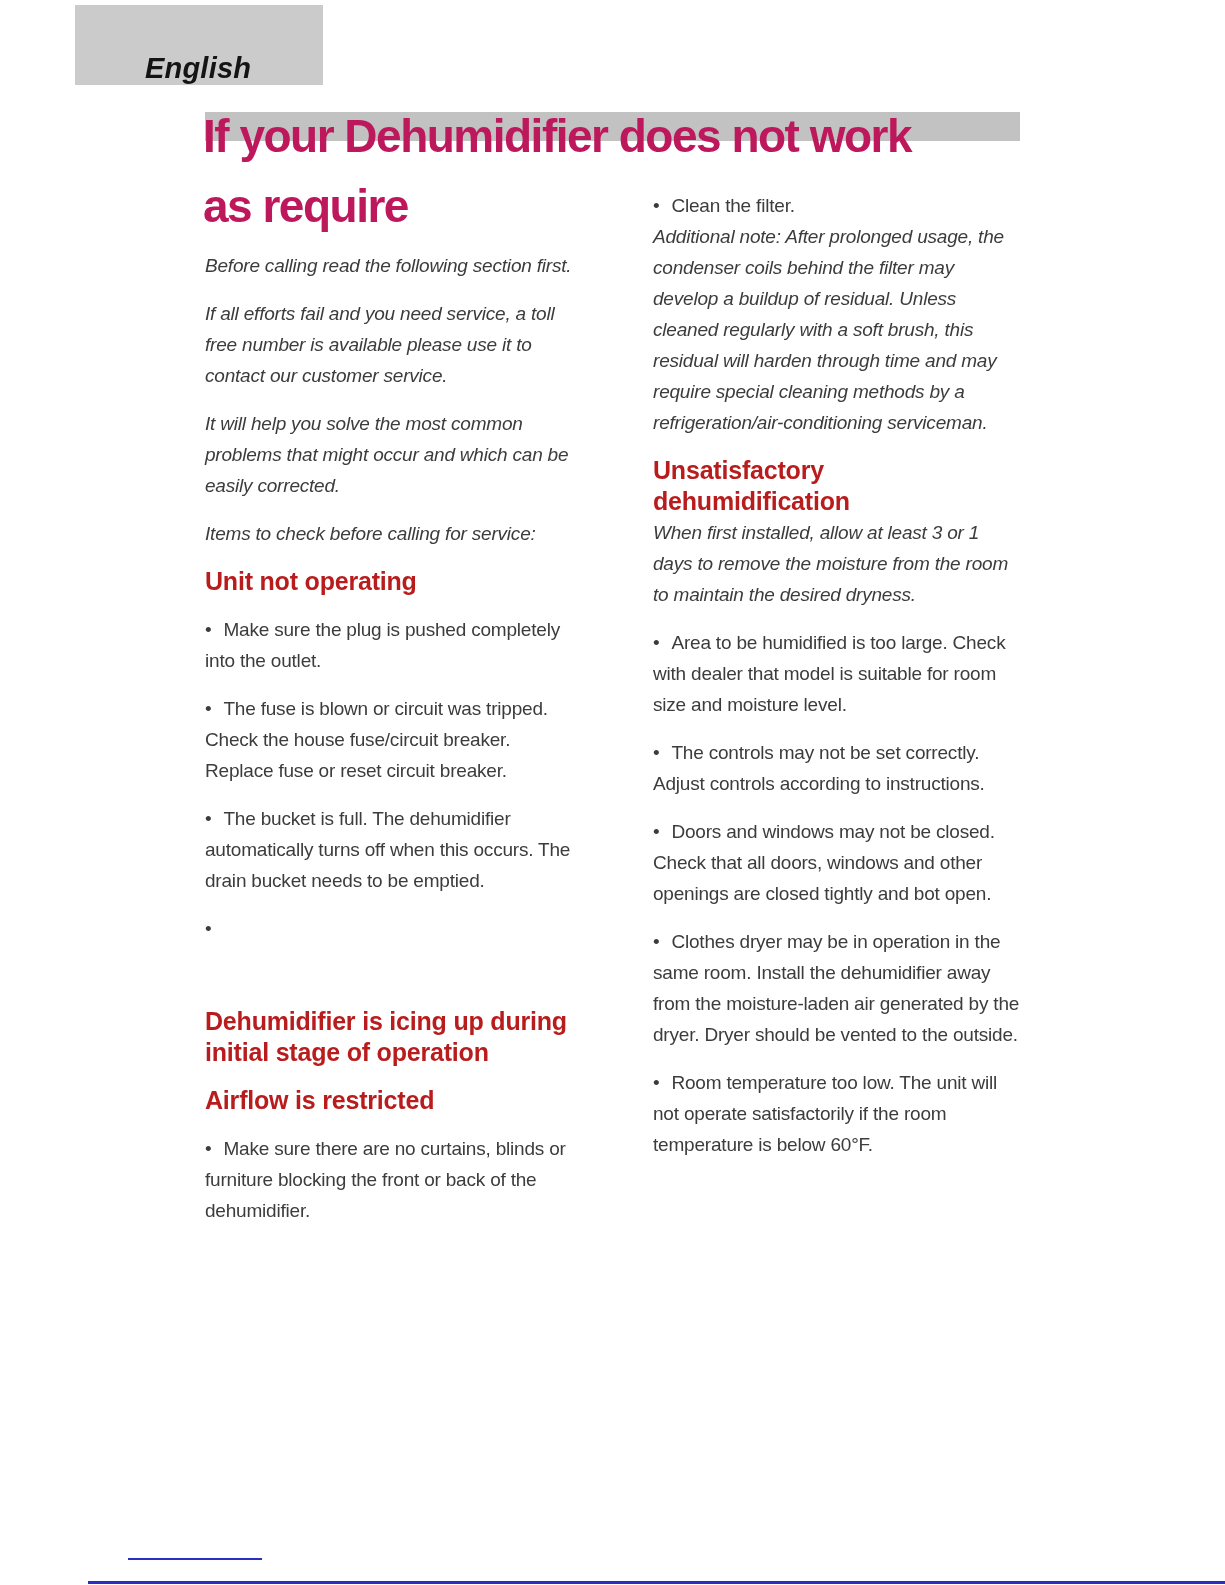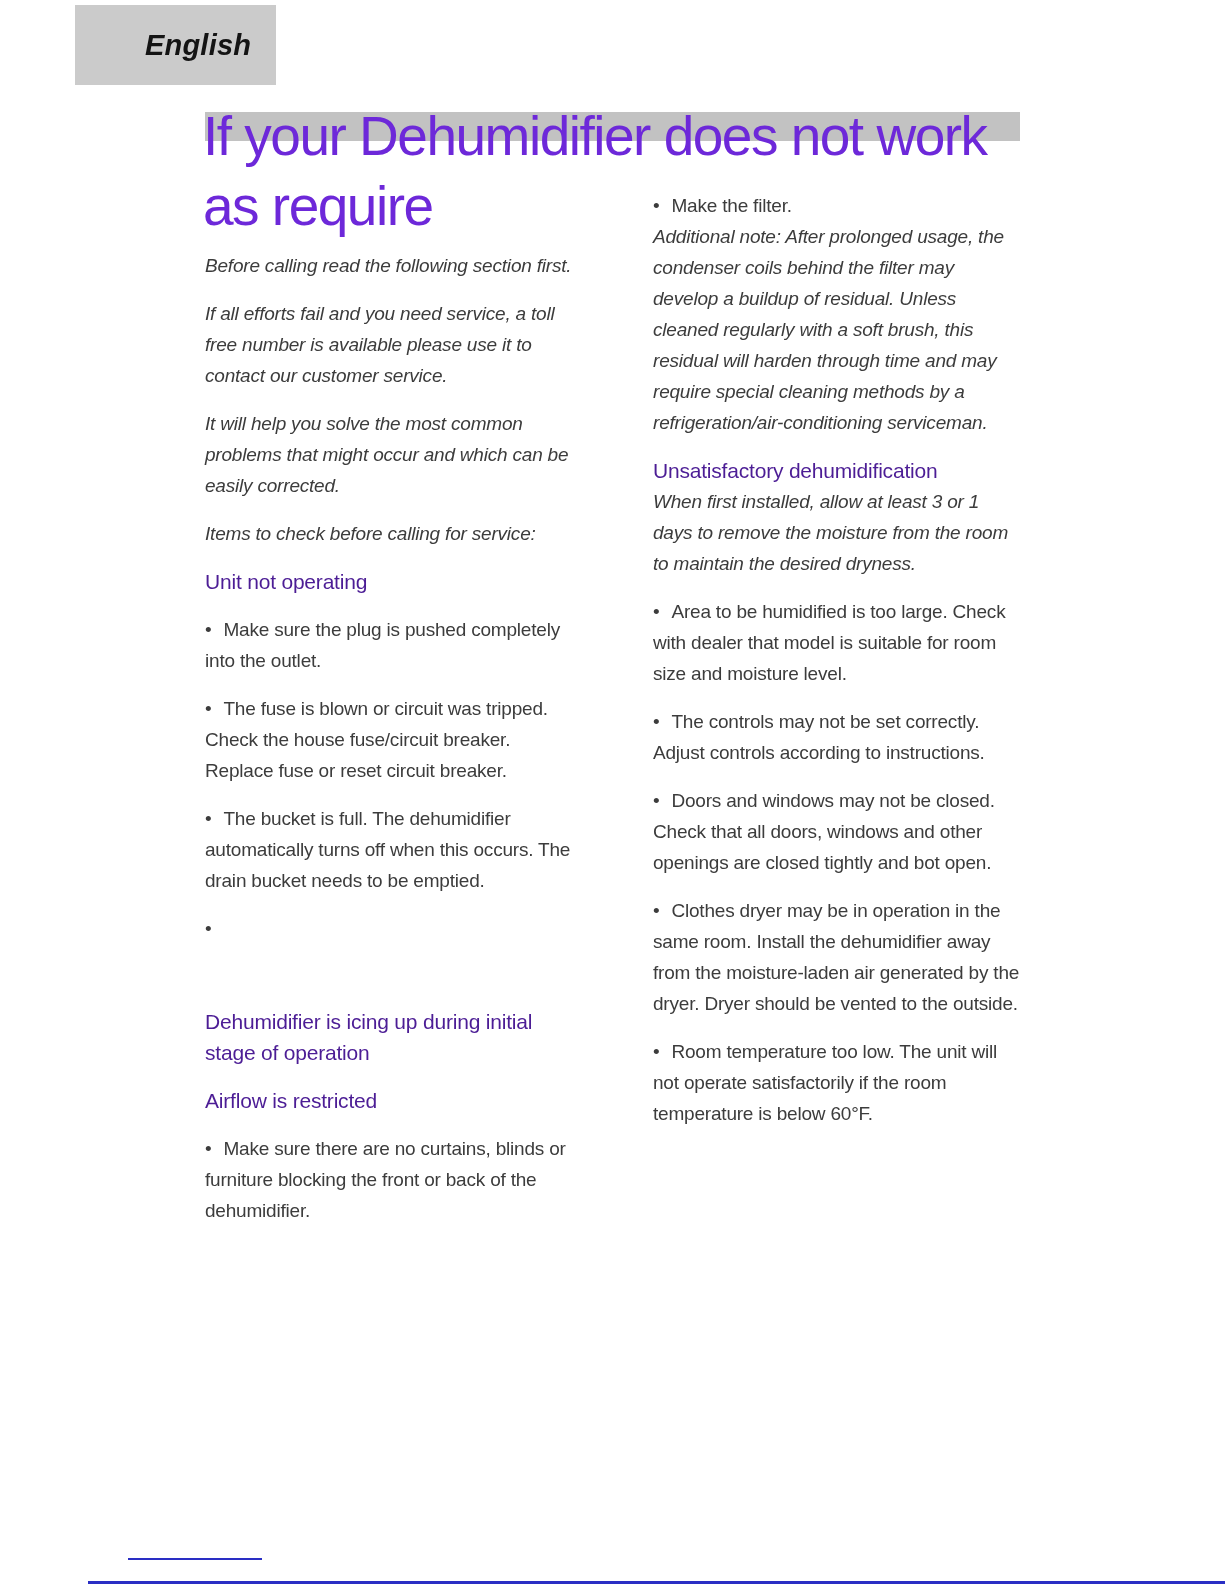--- a/index.html
+++ b/index.html
@@ -9,59 +9,59 @@
     font-family:"Liberation Sans", sans-serif;
     position:relative;
     overflow:hidden;
     color:#3c3c3c;
   }
   .page { position:absolute; inset:0; }
 
   
   .lang-tab {
     position:absolute; left:75px; top:5px;
-    width:201px; height:80px;
+    width:248px; height:80px;
     background:#cbcbcb;
-    display:flex; align-items:center;
+    display:flex; align-items:flex-end;
     padding-left:70px;
   }
   .lang-tab .lang-label {
     font-size:29px; font-weight:bold; font-style:italic;
     color:#141414; letter-spacing:0.2px;
   }
 
   
   .title-bar {
     position:absolute; left:205px; top:112px;
     width:815px; height:29px;
     background:#c2c2c2;
   }
   h1.title {
     position:absolute; left:203px; top:101px;
-    font-size:55px; font-weight:normal;
-    color:#6d28d9; letter-spacing:-1.5px;
+    font-size:46px; font-weight:bold;
+    color:#be185d; letter-spacing:-1.5px;
     line-height:70px;
     white-space:nowrap;
   }
 
   
   .col {
     position:absolute;
     font-size:19px; line-height:31px;
     color:#3c3c3c;
     letter-spacing:-0.2px;
   }
   .col-left  { left:205px; top:250px; width:370px; }
   .col-right { left:653px; top:190px; width:370px; }
 
   .col p.para   { margin:0 0 17px 0;font-style:italic; }
   .col p.bullet { margin:0 0 17px 0; }
   .col p.tight  { margin-bottom:0; }
   .col h2.heading {
-    font-size:21px; font-weight:normal; color:#4c1d95;
+    font-size:25px; font-weight:bold; color:#b91c1c;
     line-height:31px; letter-spacing:-0.2px;
     margin:8px 0 17px 0;
   }
   .col h2.tight { margin-bottom:0; }
   .col h2.gap   { margin-top:62px; }
   .col .dot { display:inline-block; margin-right:12px; }
 
   
   .footer-line-short {
     position:absolute; left:128px; top:1558px;
@@ -93,21 +93,21 @@
       <h2 class="heading">Unit not operating</h2>
       <p class="bullet"><span class="dot">•</span><span>Make sure the plug is pushed completely into the outlet.</span></p>
       <p class="bullet"><span class="dot">•</span><span>The fuse is blown or circuit was tripped. Check the house fuse/circuit breaker. Replace fuse or reset circuit breaker.</span></p>
       <p class="bullet"><span class="dot">•</span><span>The bucket is full. The dehumidifier automatically turns off when this occurs. The drain bucket needs to be emptied.</span></p>
       <p class="bullet"><span class="dot">•</span><span></span></p>
       <h2 class="heading gap">Dehumidifier is icing up during initial stage of operation</h2>
       <h2 class="heading">Airflow is restricted</h2>
       <p class="bullet"><span class="dot">•</span><span>Make sure there are no curtains, blinds or furniture blocking the front or back of the dehumidifier.</span></p>
     </div>
   <div class="col col-right" id="col-right">
-      <p class="bullet tight"><span class="dot">•</span><span>Make the filter.</span></p>
+      <p class="bullet tight"><span class="dot">•</span><span>Clean the filter.</span></p>
       <p class="para">Additional note: After prolonged usage, the condenser coils behind the filter may develop a buildup of residual. Unless cleaned regularly with a soft brush, this residual will harden through time and may require special cleaning methods by a refrigeration/air-conditioning serviceman.</p>
       <h2 class="heading tight">Unsatisfactory dehumidification</h2>
       <p class="para">When first installed, allow at least 3 or 1 days to remove the moisture from the room to maintain the desired dryness.</p>
       <p class="bullet"><span class="dot">•</span><span>Area to be humidified is too large. Check with dealer that model is suitable for room size and moisture level.</span></p>
       <p class="bullet"><span class="dot">•</span><span>The controls may not be set correctly. Adjust controls according to instructions.</span></p>
       <p class="bullet"><span class="dot">•</span><span>Doors and windows may not be closed. Check that all doors, windows and other openings are closed tightly and bot open.</span></p>
       <p class="bullet"><span class="dot">•</span><span>Clothes dryer may be in operation in the same room. Install the dehumidifier away from the moisture-laden air generated by the dryer. Dryer should be vented to the outside.</span></p>
       <p class="bullet"><span class="dot">•</span><span>Room temperature too low. The unit will not operate satisfactorily if the room temperature is below 60°F.</span></p>
     </div>
 

